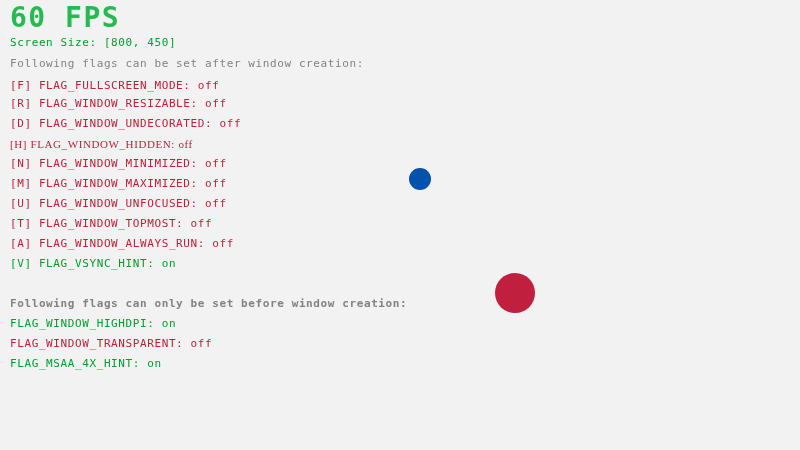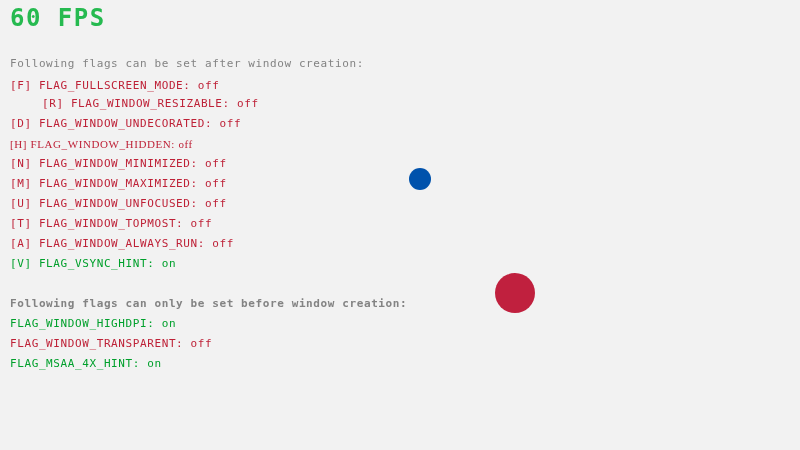--- a/index.html
+++ b/index.html
@@ -17,21 +17,21 @@
     font-family: "DejaVu Sans Mono", "Liberation Mono", monospace;
     -webkit-font-smoothing: none;
     font-smooth: never;
   }
 
   
   #fps-counter {
     position: absolute;
     left: 10px;
     top: 5px;
-    font-size: 24px;
+    font-size: 28px;
     line-height: 26px;
     font-weight: bold;
     letter-spacing: 1.5px;
     color: #26ba50;
     white-space: pre;
   }
 
   
   #screen-size-label {
     position: absolute;
@@ -93,26 +93,27 @@
     background: #c0203e;
   }
 </style>
 </head>
 <body>
 
 <div id="app" style="background: rgb(242, 242, 242);">
 
   <div id="fps-counter" style="color: rgb(38, 186, 80);">60 FPS</div>
 
+  <div id="screen-size-label" style="color: rgb(0, 160, 44);">Screen Size: [800, 450]</div>
 
   <div id="heading-after" class="section-heading" style="color: rgb(131, 131, 131);">Following flags can be set after window creation:</div>
 
   <div id="flags-after-list">
       <div class="flag-row state-off" style="top: 80px; color: rgb(190, 33, 55); text-align: center;"><span class="flag-key">[F] </span><span class="flag-name">FLAG_FULLSCREEN_MODE: </span><span class="flag-value">off</span></div>
-      <div class="flag-row state-off" style="top: 98px; color: rgb(190, 33, 55); margin-left: 32px;"><span class="flag-key">[R] </span><span class="flag-name">FLAG_WINDOW_RESIZABLE: </span><span class="flag-value">off</span></div>
+      <div class="flag-row state-off" style="top: 98px; color: rgb(190, 33, 55);"><span class="flag-key">[R] </span><span class="flag-name">FLAG_WINDOW_RESIZABLE: </span><span class="flag-value">off</span></div>
       <div class="flag-row state-off" style="top: 118px; color: rgb(190, 33, 55);"><span class="flag-key">[D] </span><span class="flag-name">FLAG_WINDOW_UNDECORATED: </span><span class="flag-value">off</span></div>
       <div class="flag-row state-off" style="top: 138px; color: rgb(190, 33, 55); font-family: Liberation Serif, serif;"><span class="flag-key">[H] </span><span class="flag-name">FLAG_WINDOW_HIDDEN: </span><span class="flag-value">off</span></div>
       <div class="flag-row state-off" style="top: 158px; color: rgb(190, 33, 55);"><span class="flag-key">[N] </span><span class="flag-name">FLAG_WINDOW_MINIMIZED: </span><span class="flag-value">off</span></div>
       <div class="flag-row state-off" style="top: 178px; color: rgb(190, 33, 55);"><span class="flag-key">[M] </span><span class="flag-name">FLAG_WINDOW_MAXIMIZED: </span><span class="flag-value">off</span></div>
       <div class="flag-row state-off" style="top: 198px; color: rgb(190, 33, 55);"><span class="flag-key">[U] </span><span class="flag-name">FLAG_WINDOW_UNFOCUSED: </span><span class="flag-value">off</span></div>
       <div class="flag-row state-off" style="top: 218px; color: rgb(190, 33, 55);"><span class="flag-key">[T] </span><span class="flag-name">FLAG_WINDOW_TOPMOST: </span><span class="flag-value">off</span></div>
       <div class="flag-row state-off" style="top: 238px; color: rgb(190, 33, 55); text-align: center;"><span class="flag-key">[A] </span><span class="flag-name">FLAG_WINDOW_ALWAYS_RUN: </span><span class="flag-value">off</span></div>
       <div class="flag-row state-on" style="top: 258px; color: rgb(0, 160, 44);"><span class="flag-key">[V] </span><span class="flag-name">FLAG_VSYNC_HINT: </span><span class="flag-value">on</span></div>
     </div>
 

